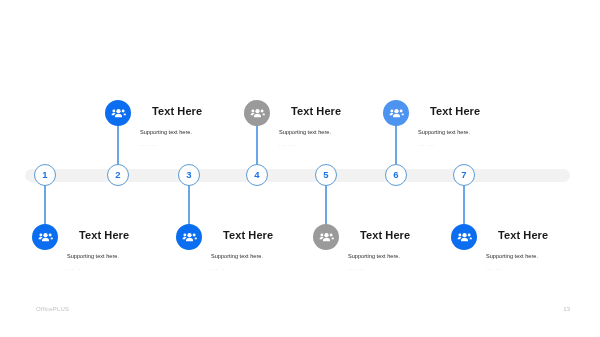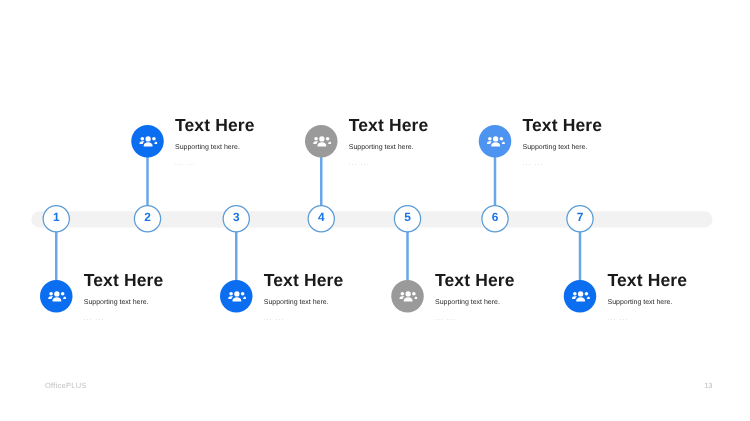--- a/index.html
+++ b/index.html
@@ -73,26 +73,26 @@
     justify-content: center;
   }
   .avatar svg { display: block; }
 
   
   .textblock {
     position: absolute;
     width: 120px;
   }
   .tb-title {
-    font-size: 14px;
+    font-size: 11px;
     font-weight: bold;
     color: #1a1a1a;
     letter-spacing: 0.1px;
     line-height: 1.1;
-    margin: 0;
+    margin: 12px;
     white-space: nowrap;
   }
   .tb-sub {
     font-size: 5.6px;
     color: #2b2b2b;
     line-height: 1.1;
     margin: 7px 0 0 0;
     white-space: nowrap;
   }
   .tb-dots {

